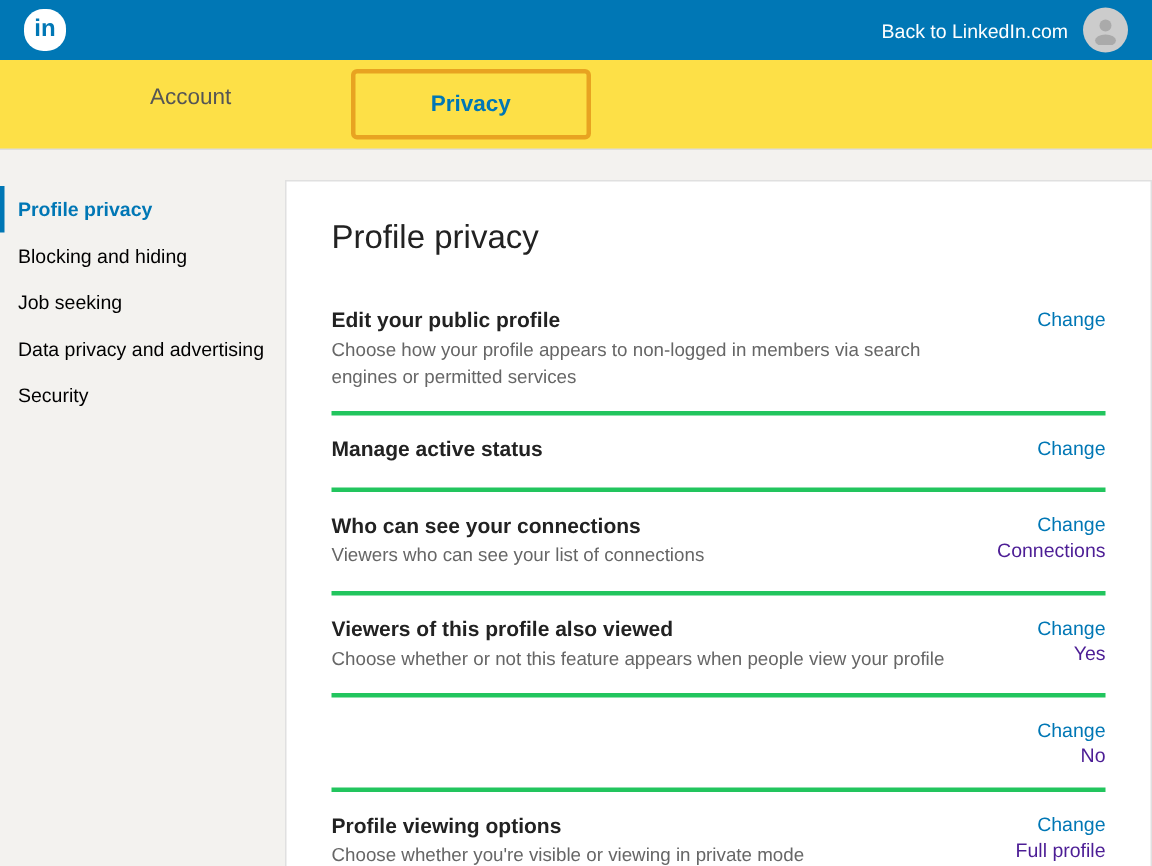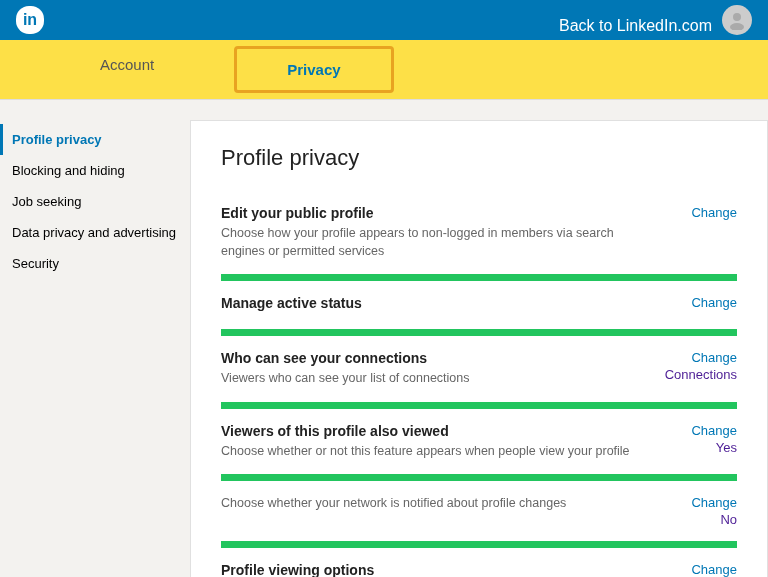--- a/index.html
+++ b/index.html
@@ -21,24 +21,24 @@
       border-radius: 13px;
       display: flex;
       align-items: center;
       justify-content: center;
       font-weight: bold;
       font-size: 16px;
       color: #0077b5;
     }
     .top-bar-right {
       display: flex;
-      align-items: flex-end;
+      align-items: center;
       gap: 10px;
       color: #fff;
-      font-size: 16px;
+      font-size: 13px;
     }
     .avatar {
       width: 30px;
       height: 30px;
       border-radius: 50%;
       background: #ccc;
       overflow: hidden;
       display: flex;
       align-items: center;
       justify-content: center;
@@ -107,21 +107,21 @@
       border: 1px solid #e0e0e0;
     }
     .page-title {
       font-size: 22px;
       font-weight: 400;
       color: #222;
       margin-bottom: 20px;
     }
 
     .setting-item {
-      border-bottom: 7px solid #22c55e;
+      border-bottom: 3px solid #22c55e;
       padding: 14px 0;
       display: flex;
       justify-content: space-between;
       align-items: flex-start;
     }
     .setting-left { flex: 1; }
     .setting-title {
       font-size: 14px;
       font-weight: 600;
       color: #222;
@@ -234,21 +234,20 @@
             <div class="setting-title">Viewers of this profile also viewed</div>
             <div class="setting-desc">Choose whether or not this feature appears when people view your profile</div>
           </div>
           <div class="setting-right">
             <a class="change-link">Change</a>
             <span class="setting-value">Yes</span>
           </div>
         </div>
         <div class="setting-item">
           <div class="setting-left">
-            <div class="setting-desc">Choose whether your network is notified about profile changes</div>
           </div>
           <div class="setting-right">
             <a class="change-link">Change</a>
             <span class="setting-value">No</span>
           </div>
         </div>
         <div class="setting-item">
           <div class="setting-left">
             <div class="setting-title">Profile viewing options</div>
             <div class="setting-desc">Choose whether you're visible or viewing in private mode</div>

